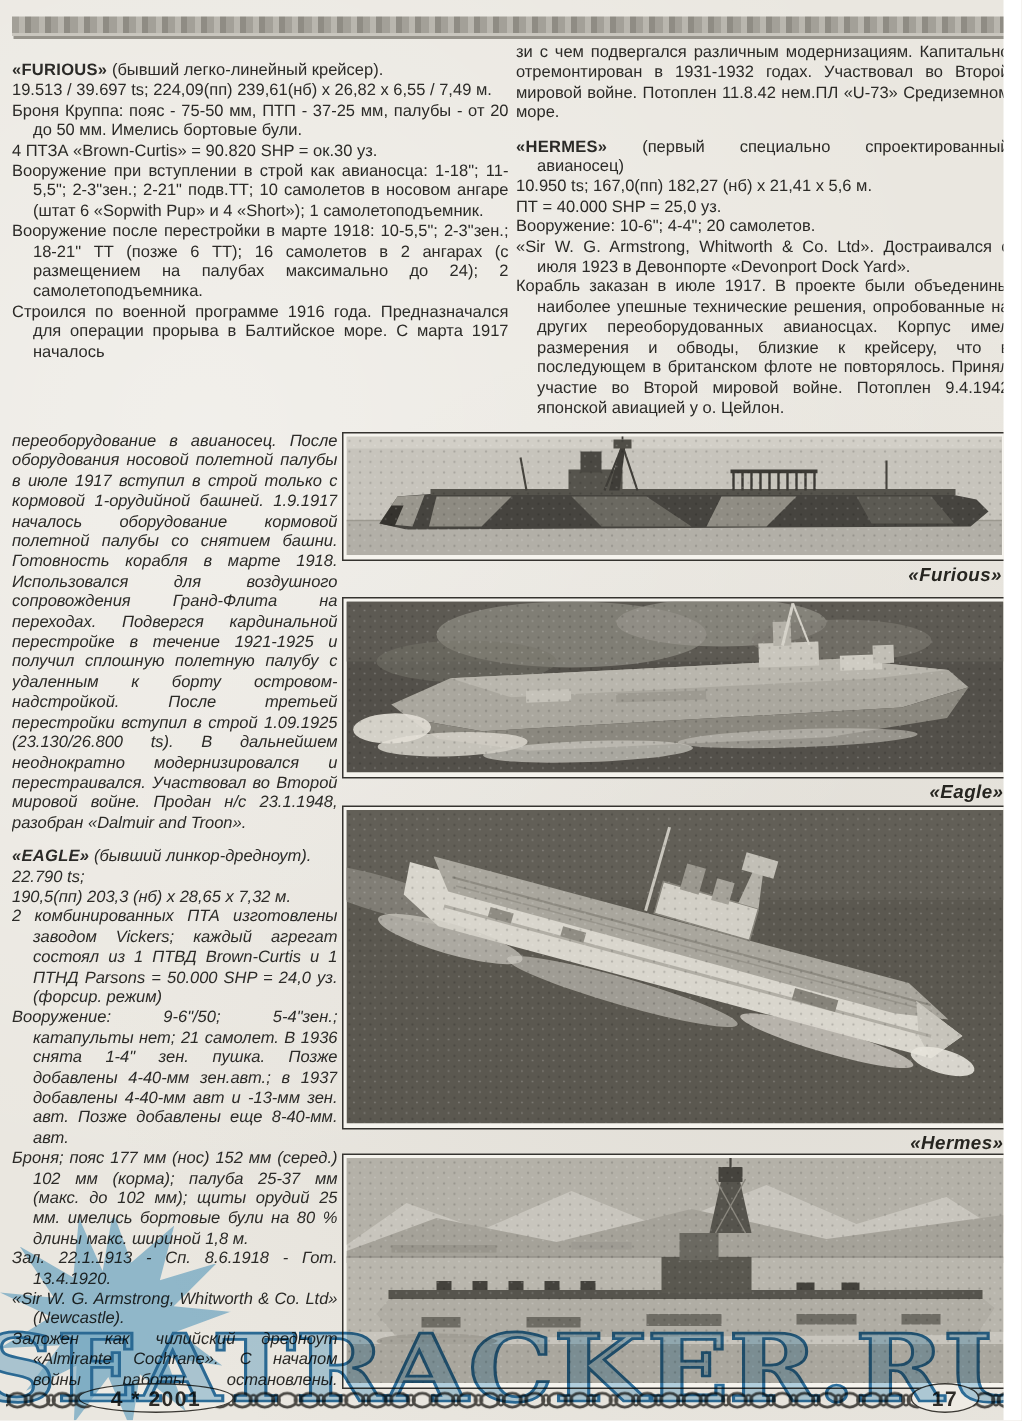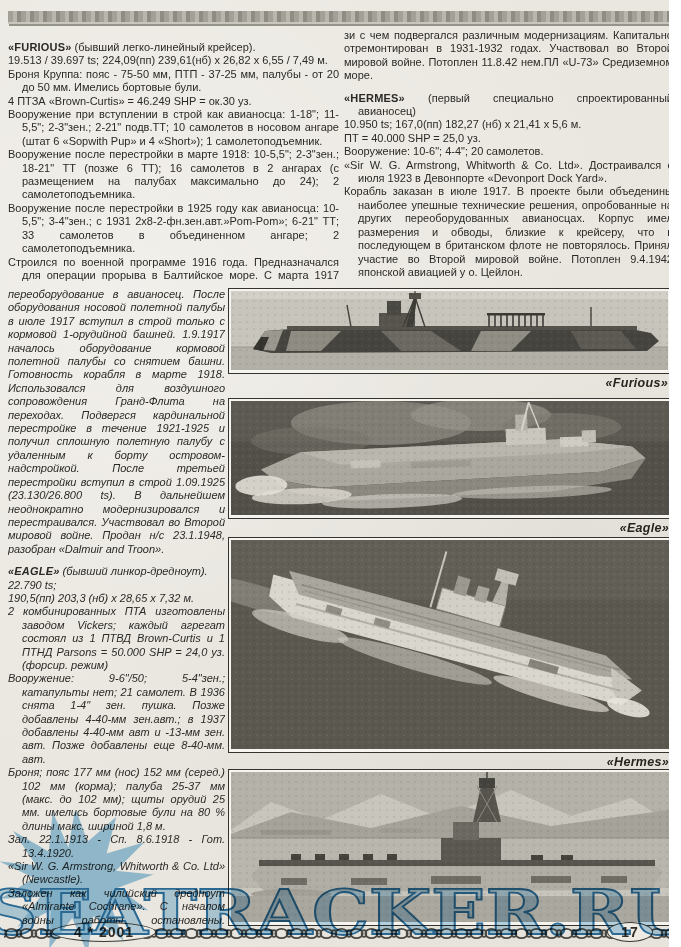--- a/index.html
+++ b/index.html
@@ -52,24 +52,23 @@
 <body>
 
 <div class="page">
 
   <div class="top-band"></div>
 
   <div class="col col-wide">
       <div class="para h-para"><b>«FURIOUS»</b>  (бывший легко-линейный крейсер).</div>
       <div class="para">19.513 / 39.697 ts; 224,09(пп) 239,61(нб) x 26,82 x 6,55 / 7,49 м.</div>
       <div class="para">Броня Круппа:  пояс - 75-50 мм, ПТП - 37-25 мм, палубы - от 20 до 50 мм. Имелись бортовые були.</div>
-      <div class="para">4 ПТЗА «Brown-Curtis» =   46.249 SHP = ок.30 уз.</div>
+      <div class="para">4 ПТЗА «Brown-Curtis» =   90.820 SHP = ок.30 уз.</div>
       <div class="para">Вооружение при вступлении в строй как авианосца: 1-18"; 11-5,5"; 2-3"зен.; 2-21" подв.ТТ; 10 самолетов в носовом ангаре (штат 6 «Sopwith Pup» и 4 «Short»); 1 самолетоподъемник.</div>
       <div class="para">Вооружение после перестройки в марте 1918: 10-5,5"; 2-3"зен.; 18-21" ТТ (позже 6 ТТ); 16 самолетов в 2 ангарах (с размещением на палубах максимально до 24); 2 самолетоподъемника.</div>
-      <div class="para">Вооружение после перестройки в 1925 году как авианосца: 10-5,5"; 3-4"зен.; с 1931 2x8-2-фн.зен.авт.»Pom-Pom»; 6-21" ТТ; 33 самолетов в объединенном ангаре; 2 самолетоподъемника.</div>
       <div class="para">Строился по военной программе 1916 года. Предназначался для операции прорыва в Балтийское море. С марта 1917 началось</div>
     </div>
   <div class="col col-right">
       <div class="para cont">зи с чем подвергался различным модернизациям. Капитально отремонтирован в 1931-1932 годах. Участвовал во Второй мировой войне. Потоплен 11.8.42 нем.ПЛ «U-73» Средиземном море.</div>
       <div class="para h-para"><b>«HERMES»</b>  (первый специально спроектированный авианосец)</div>
       <div class="para">10.950 ts;  167,0(пп) 182,27 (нб) x 21,41 x 5,6 м.</div>
       <div class="para">ПТ = 40.000 SHP = 25,0 уз.</div>
       <div class="para">Вооружение:  10-6"; 4-4"; 20 самолетов.</div>
       <div class="para">«Sir W. G. Armstrong, Whitworth &amp; Co. Ltd». Достраивался с июля 1923 в Девонпорте «Devonport Dock Yard».</div>
       <div class="para">Корабль заказан в июле 1917. В проекте были объеденины наиболее упешные технические решения, опробованные на других переоборудованных авианосцах. Корпус имел размерения и обводы, близкие к крейсеру, что в последующем в британском флоте не повторялось. Принял участие во Второй мировой войне. Потоплен 9.4.1942 японской авиацией у о. Цейлон.</div>

